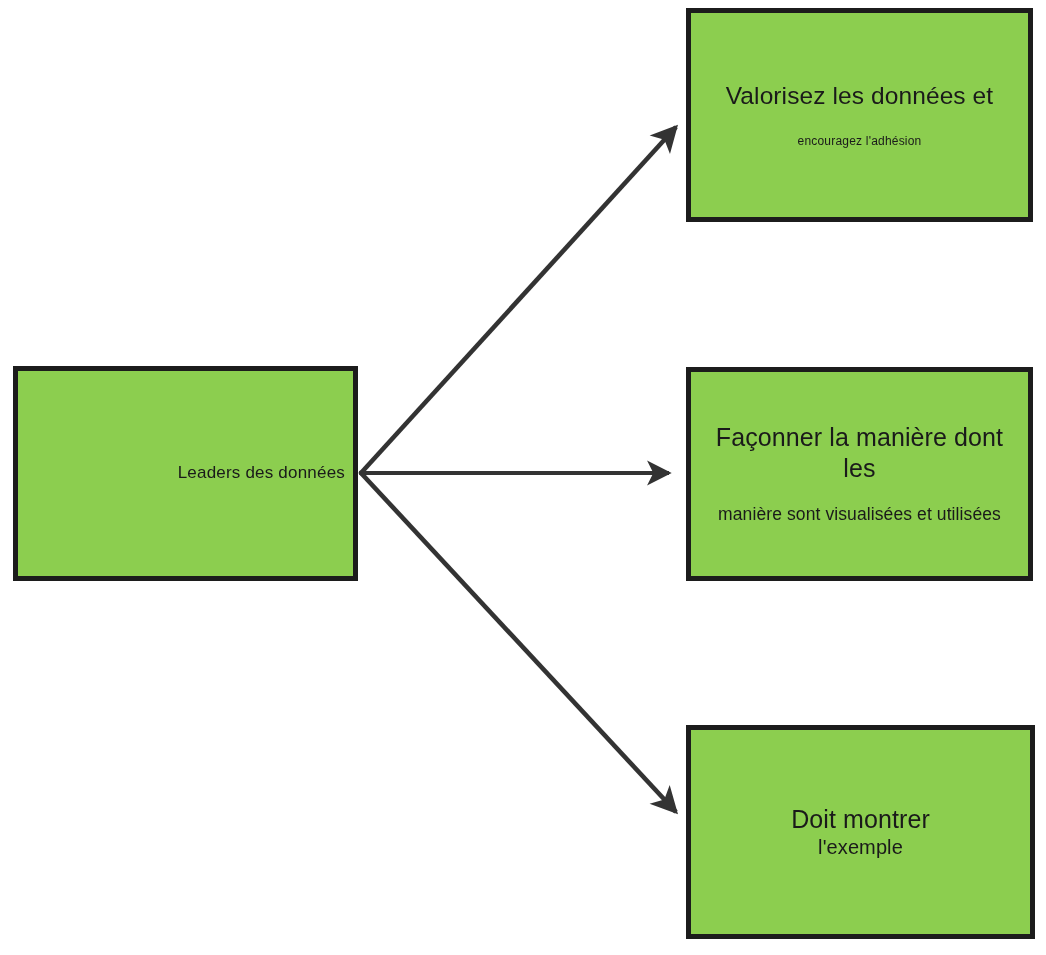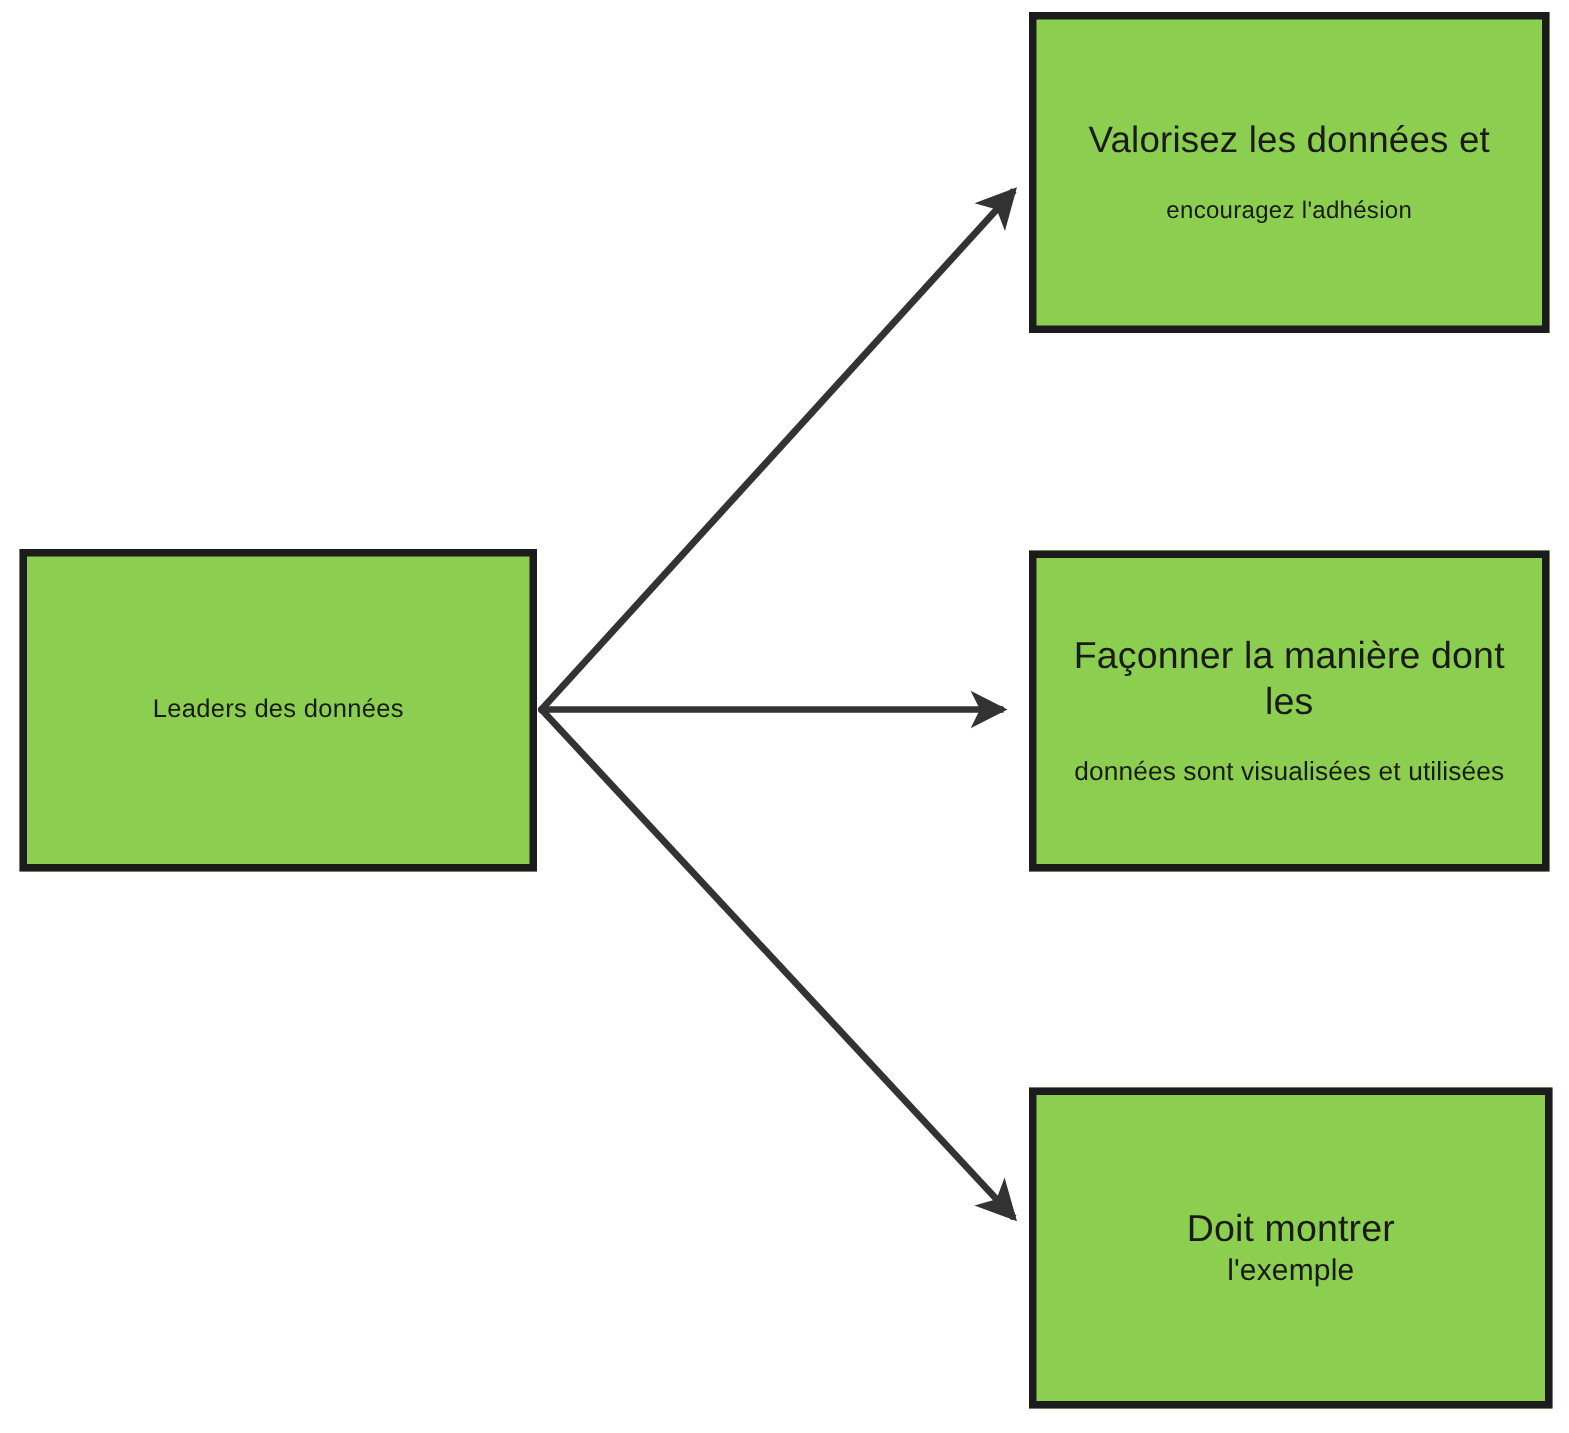--- a/index.html
+++ b/index.html
@@ -38,41 +38,42 @@
     text-align: center;
     color: #1a1a1a;
     padding: 0 8px;
   }
   
   #node-source {
     left: 13px;
     top: 366px;
     width: 345px;
     height: 215px;
+    align-items: flex-end;
   }
   #node-source .line-1 {
     font-size: 17px;
     line-height: 1.3;
     letter-spacing: 0.2px;
   }
   
   #node-target-1 {
     left: 686px;
     top: 8px;
     width: 347px;
     height: 214px;
   }
   #node-target-1 .line-1 {
     font-size: 24.5px;
     line-height: 1.25;
     letter-spacing: 0.1px;
     margin-bottom: 22px;
   }
   #node-target-1 .line-2 {
-    font-size: 16px;
+    font-size: 12px;
     line-height: 1.25;
     letter-spacing: 0.2px;
   }
   
   #node-target-2 {
     left: 686px;
     top: 367px;
     width: 347px;
     height: 214px;
   }
@@ -136,21 +137,21 @@
     <div class="line-1">Leaders des données</div>
   </div>
 
   <div class="node" id="node-target-1">
     <div class="line-1">Valorisez les données et</div>
     <div class="line-2">encouragez l'adhésion</div>
   </div>
 
   <div class="node" id="node-target-2">
     <div class="line-1">Façonner la manière dont les</div>
-    <div class="line-2">données sont visualisées et utilisées</div>
+    <div class="line-2">manière sont visualisées et utilisées</div>
   </div>
 
   <div class="node" id="node-target-3">
     <div class="line-1">Doit montrer</div>
     <div class="line-2">l'exemple</div>
   </div>
 
 </div>
 
 </body></html>

